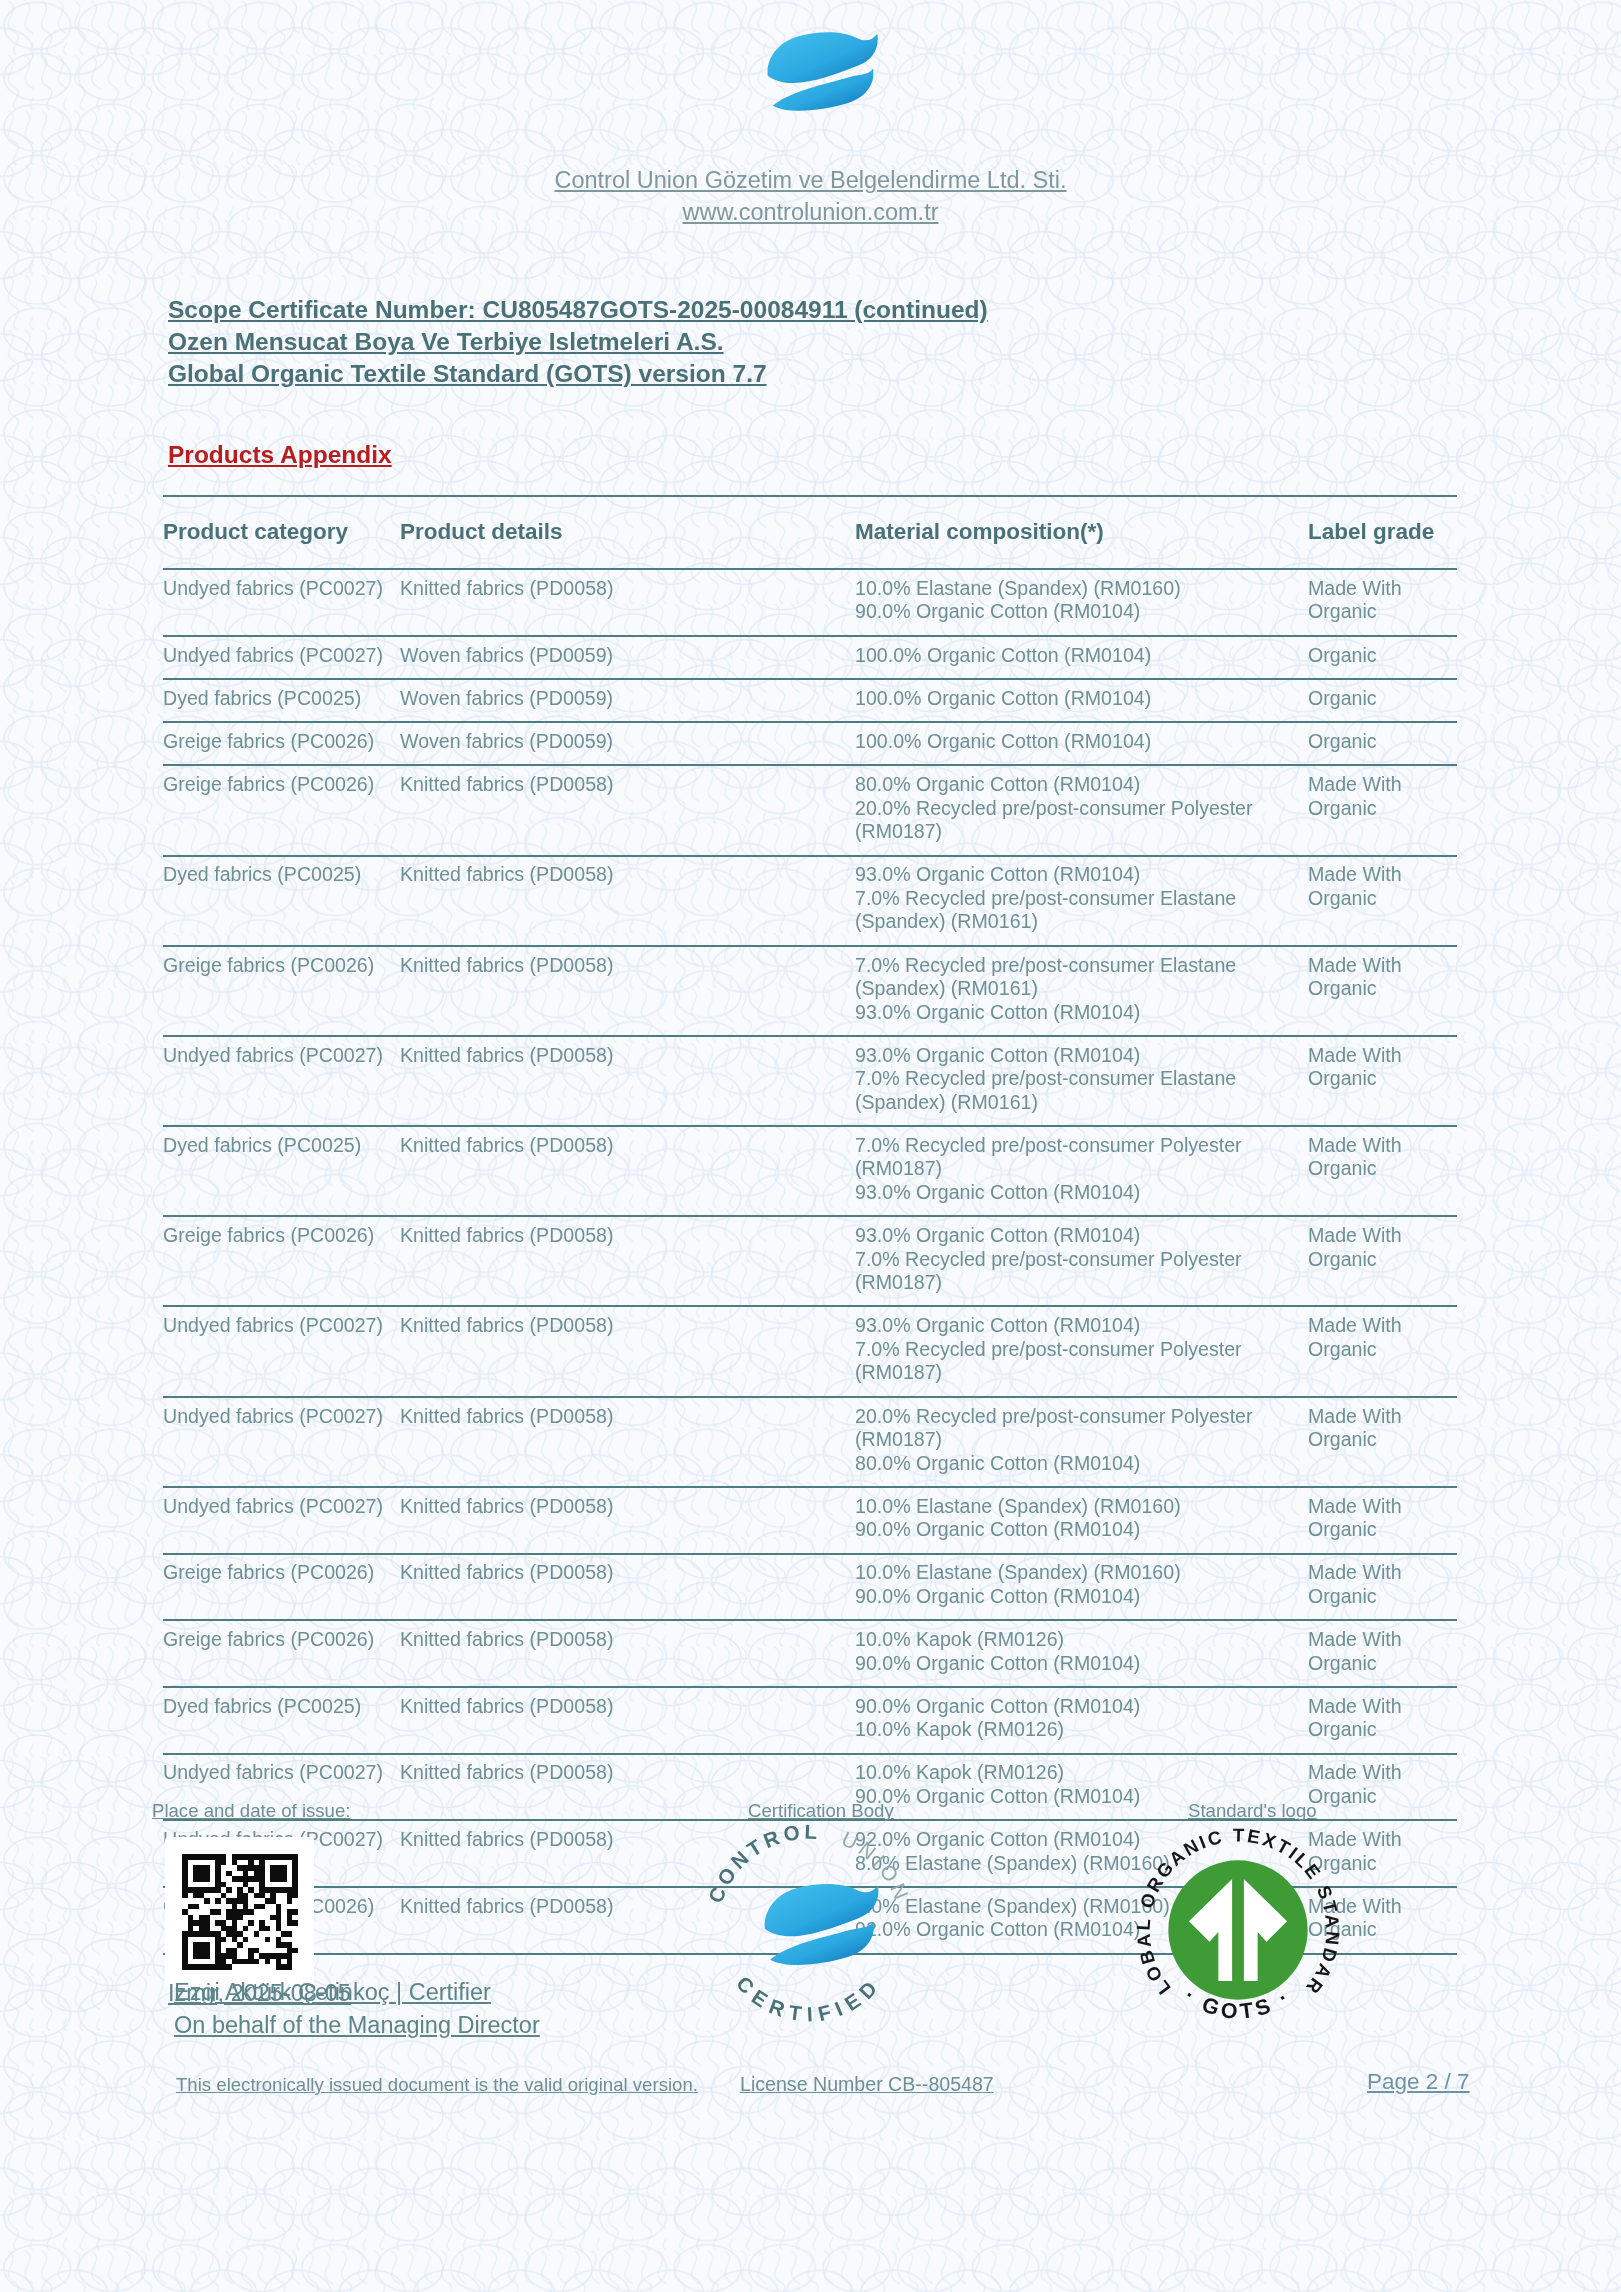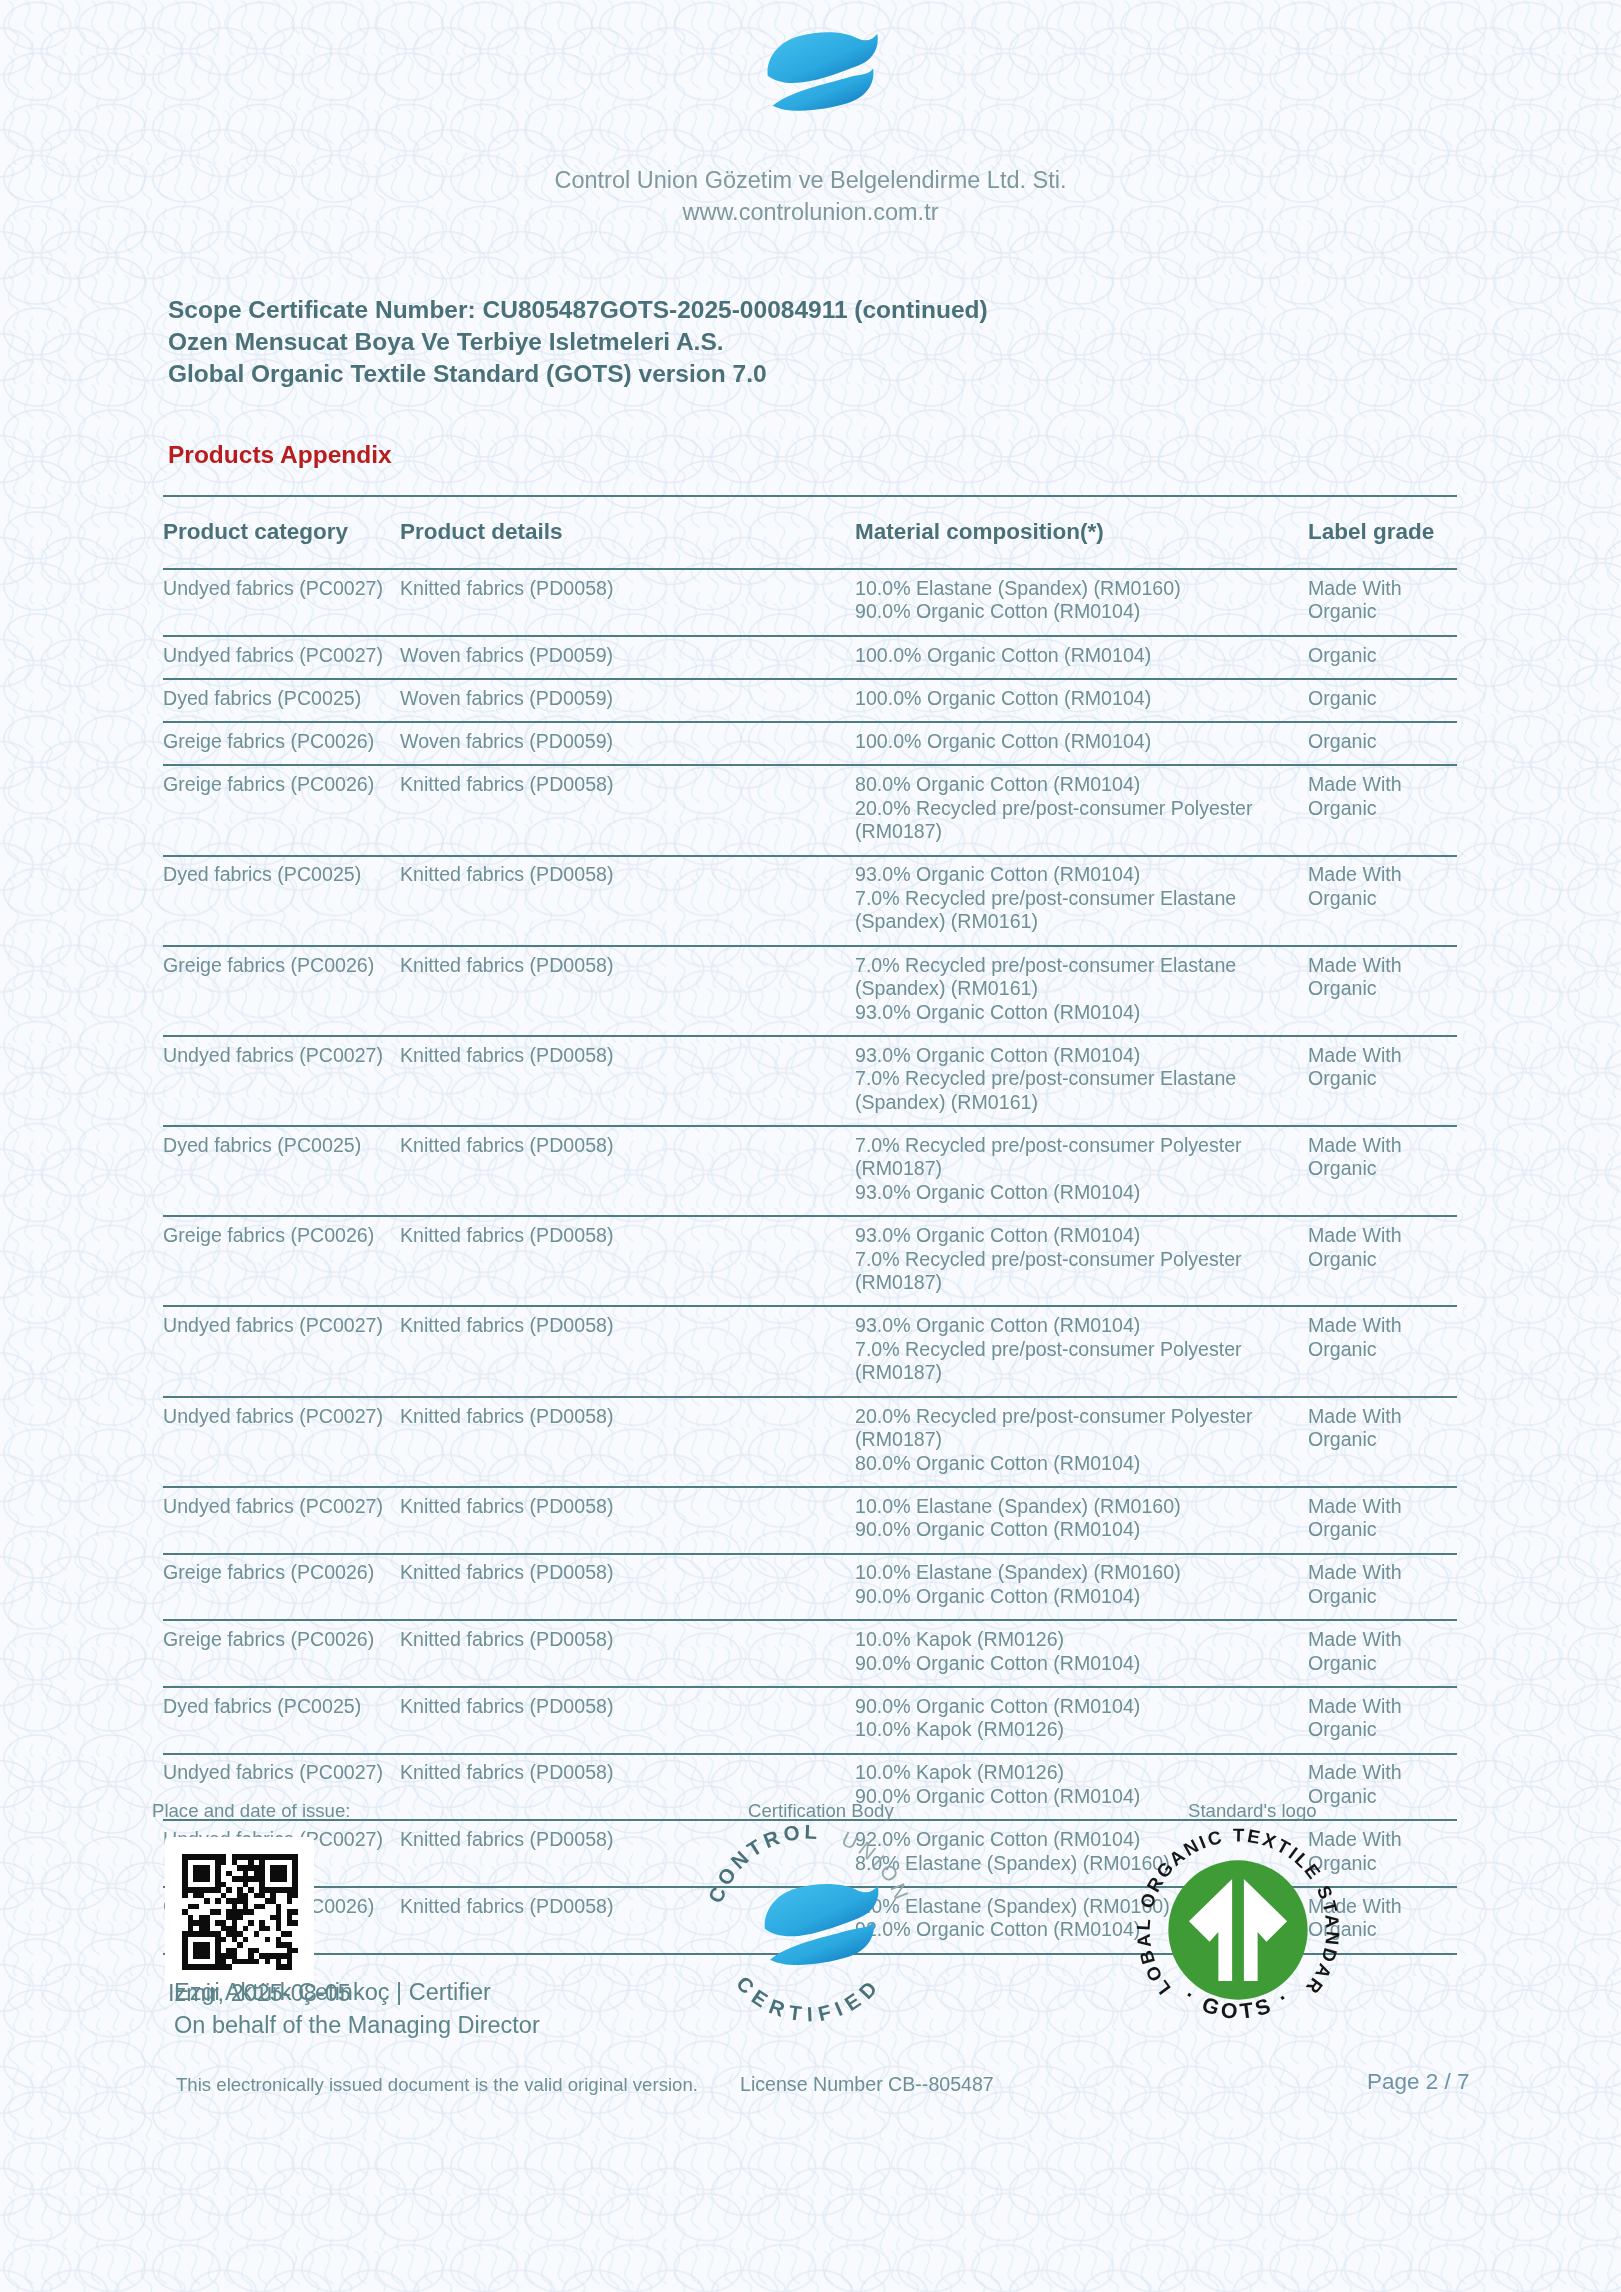--- a/index.html
+++ b/index.html
@@ -2,21 +2,21 @@
 <html><head>
 <meta charset="utf-8">
 <style>
   html,body{margin:0;padding:0;background:#eef2f8;}
   .page{
     position:relative;width:1621px;height:2293px;overflow:hidden;
     background:#f8fafd;font-family:"Liberation Sans",sans-serif;
     color:#6e8f94;
   }
   .bg{position:absolute;left:0;top:0;width:1621px;height:2293px;}
-  .abs{position:absolute;}
+  .abs{position:absolute;text-decoration:underline;}
   .preline{white-space:pre-line;}
 
   .logo-top{left:742px;top:13.7px;width:137px;height:120px;}
 
   .head-block{left:0;top:165px;width:1621px;text-align:center;
     font-size:23.5px;line-height:30px;color:#7f989c;}
   .head-block .company{margin-bottom:2px;}
   .head-block .website{margin-top:2px;}
 
   .scope-block{left:168px;top:294px;font-size:24.5px;line-height:32px;
@@ -105,21 +105,21 @@
   </div>
 
   <div class="abs head-block">
     <div class="company">Control Union Gözetim ve Belgelendirme Ltd. Sti.</div>
     <div class="website">www.controlunion.com.tr</div>
   </div>
 
   <div class="abs scope-block">
     <div>Scope Certificate Number: CU805487GOTS-2025-00084911 (continued)</div>
     <div>Ozen Mensucat Boya Ve Terbiye Isletmeleri A.S.</div>
-    <div>Global Organic Textile Standard (GOTS) version 7.0</div>
+    <div>Global Organic Textile Standard (GOTS) version 7.7</div>
   </div>
 
   <div class="abs appendix-title">Products Appendix</div>
 
   <table class="products">
     <thead>
       <tr>
         <th class="col-cat">Product category</th>
         <th class="col-det">Product details</th>
         <th class="col-mat">Material composition(*)</th>

